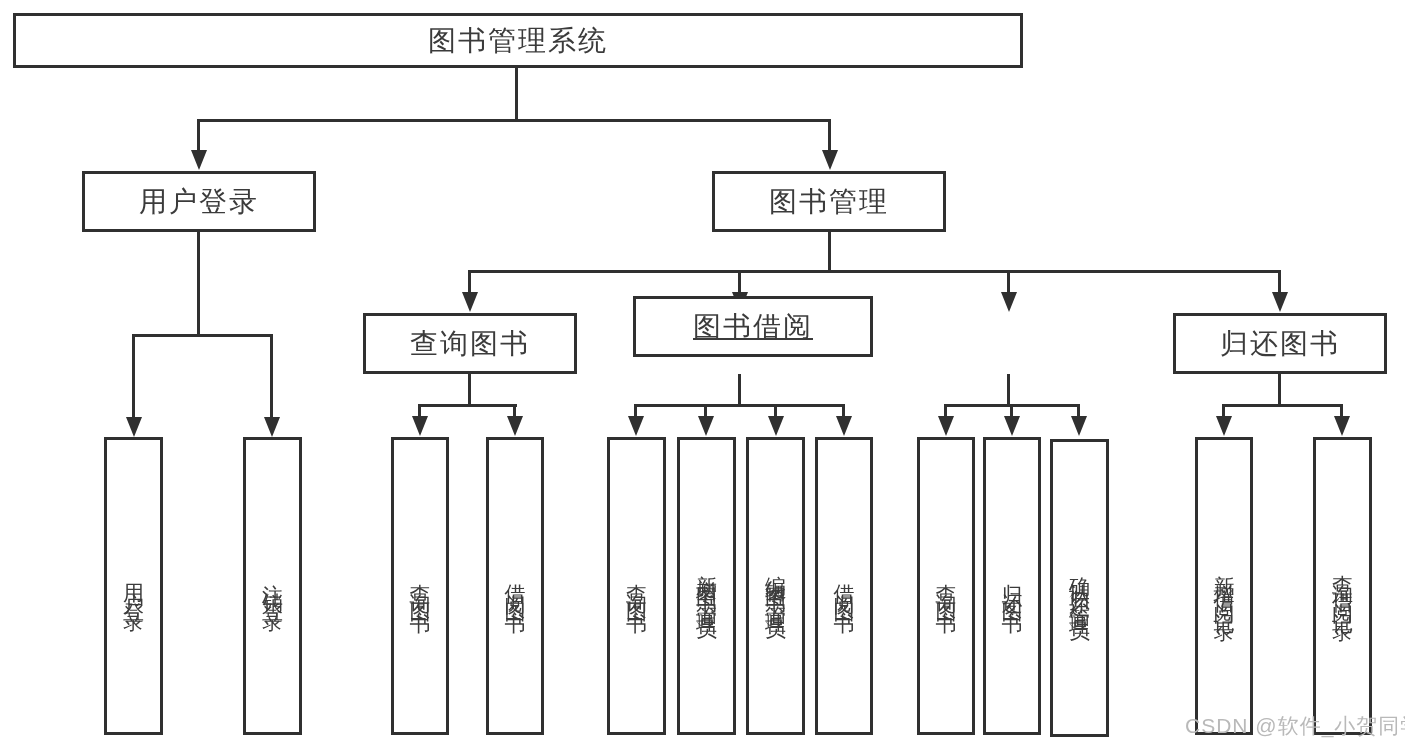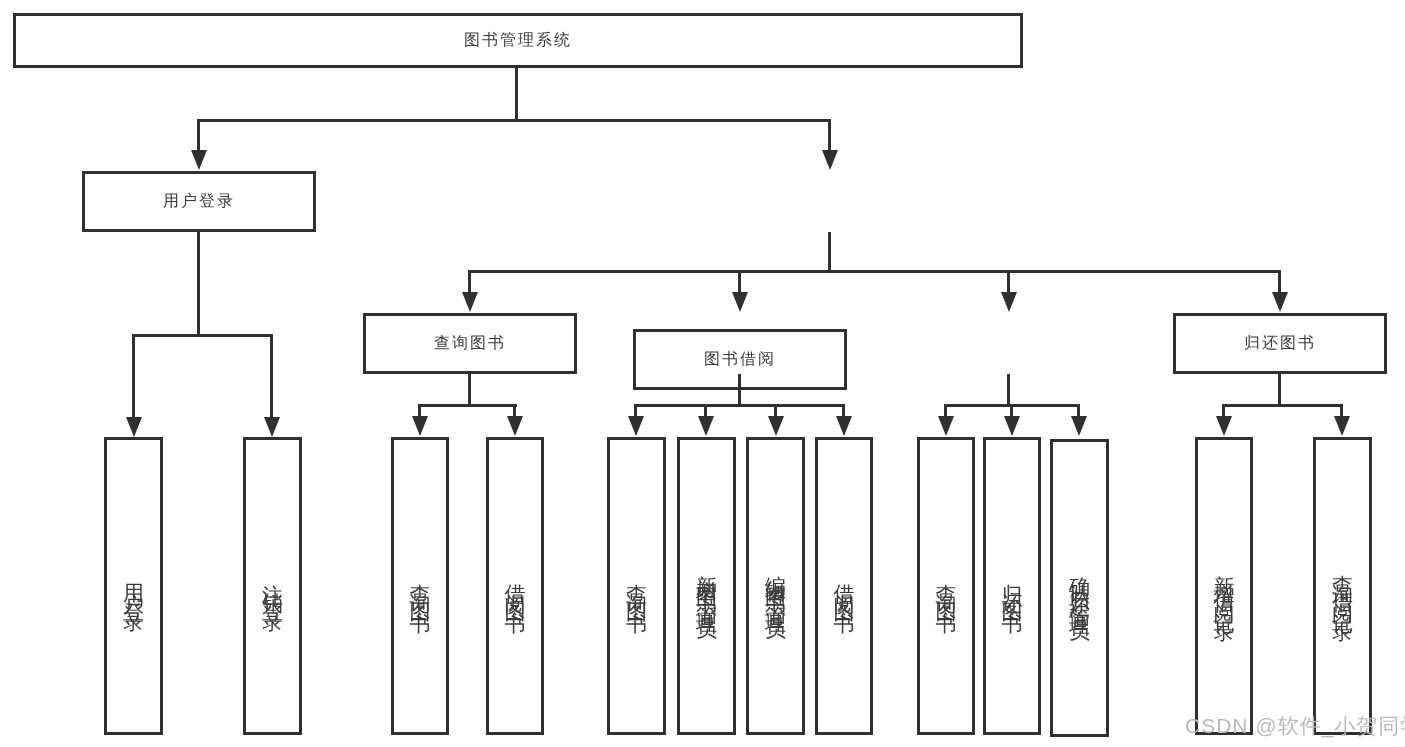--- a/index.html
+++ b/index.html
@@ -25,21 +25,21 @@
     display: flex;
     align-items: center;
     justify-content: center;
     color: var(--text);
   }
   .box .label {
     text-align: center;
     white-space: nowrap;
   }
   .box.h .label {
-    font-size: 16px;
+    font-size: 28px;
     letter-spacing: 2px;
   }
   .box.v .label {
     writing-mode: vertical-rl;
     text-orientation: mixed;
     font-size: 21px;
     letter-spacing: 0.45em;
     white-space: normal;
   }
   .box.v.long .label {
@@ -92,20 +92,23 @@
   </div>
 
   <div class="vline" style="left:515px; top:68px; height:53px;"></div>
   <div class="hline" style="left:197px; top:119px; width:634px;"></div>
   <div class="arrow" style="left:197px; top:119px; height:32px;"></div>
   <div class="arrow" style="left:828px; top:119px; height:32px;"></div>
 
   <div class="box h" style="left:82px; top:171px; width:234px; height:61px;">
     <div class="label">用户登录</div>
   </div>
+  <div class="box h" style="left:712px; top:171px; width:234px; height:61px;">
+    <div class="label">图书管理</div>
+  </div>
 
   <div class="vline" style="left:197px; top:232px; height:103px;"></div>
   <div class="hline" style="left:132px; top:334px; width:141px;"></div>
   <div class="arrow" style="left:132px; top:334px; height:84px;"></div>
   <div class="arrow" style="left:270px; top:334px; height:84px;"></div>
 
   <div class="box v" style="left:104px; top:437px; width:59px; height:298px;">
     <div class="label">用户登录</div>
   </div>
   <div class="box v" style="left:243px; top:437px; width:59px; height:298px;">
@@ -115,21 +118,21 @@
   <div class="vline" style="left:828px; top:232px; height:40px;"></div>
   <div class="hline" style="left:468px; top:270px; width:813px;"></div>
   <div class="arrow" style="left:468px; top:270px; height:23px;"></div>
   <div class="arrow" style="left:738px; top:270px; height:23px;"></div>
   <div class="arrow" style="left:1007px; top:270px; height:23px;"></div>
   <div class="arrow" style="left:1278px; top:270px; height:23px;"></div>
 
   <div class="box h" style="left:363px; top:313px; width:214px; height:61px;">
     <div class="label">查询图书</div>
   </div>
-  <div class="box h" style="left:633px; top:329px; width:214px; height:61px;">
+  <div class="box h" style="left:633px; top:296px; width:240px; height:61px;text-decoration:underline;">
     <div class="label">图书借阅</div>
   </div>
   <div class="box h" style="left:1173px; top:313px; width:214px; height:61px;">
     <div class="label">归还图书</div>
   </div>
 
   <div class="vline" style="left:468px; top:374px; height:31px;"></div>
   <div class="hline" style="left:418px; top:404px; width:99px;"></div>
   <div class="arrow" style="left:418px; top:404px; height:13px;"></div>
   <div class="arrow" style="left:513px; top:404px; height:13px;"></div>

